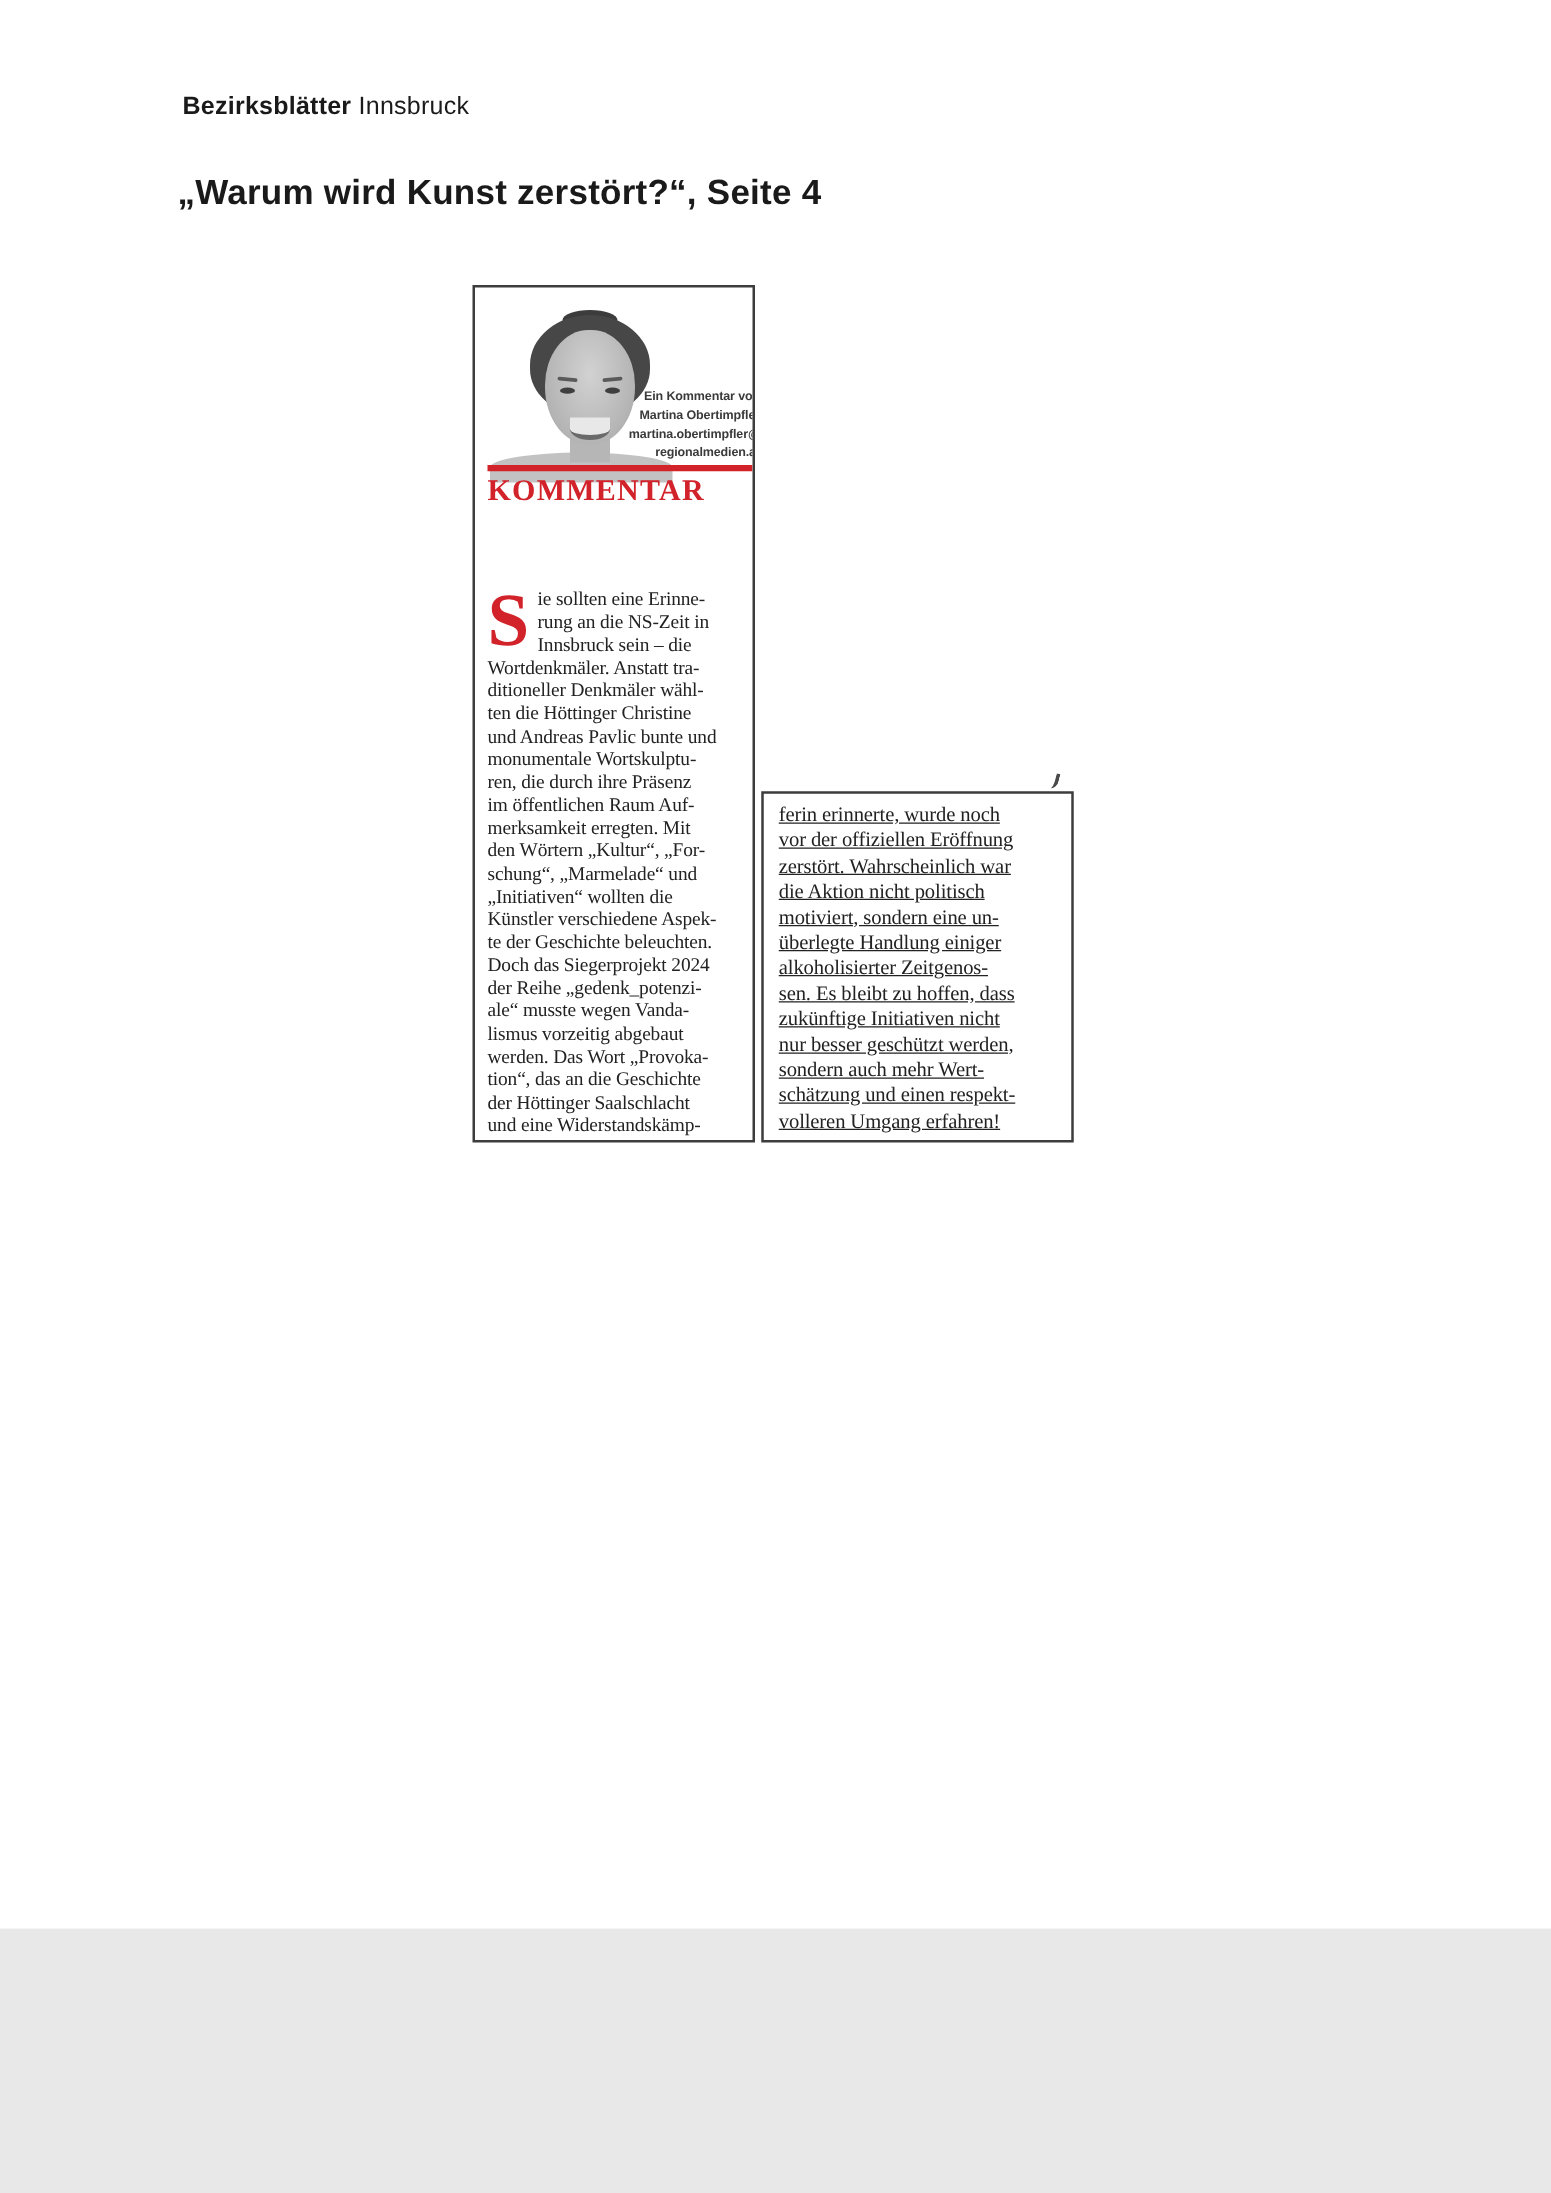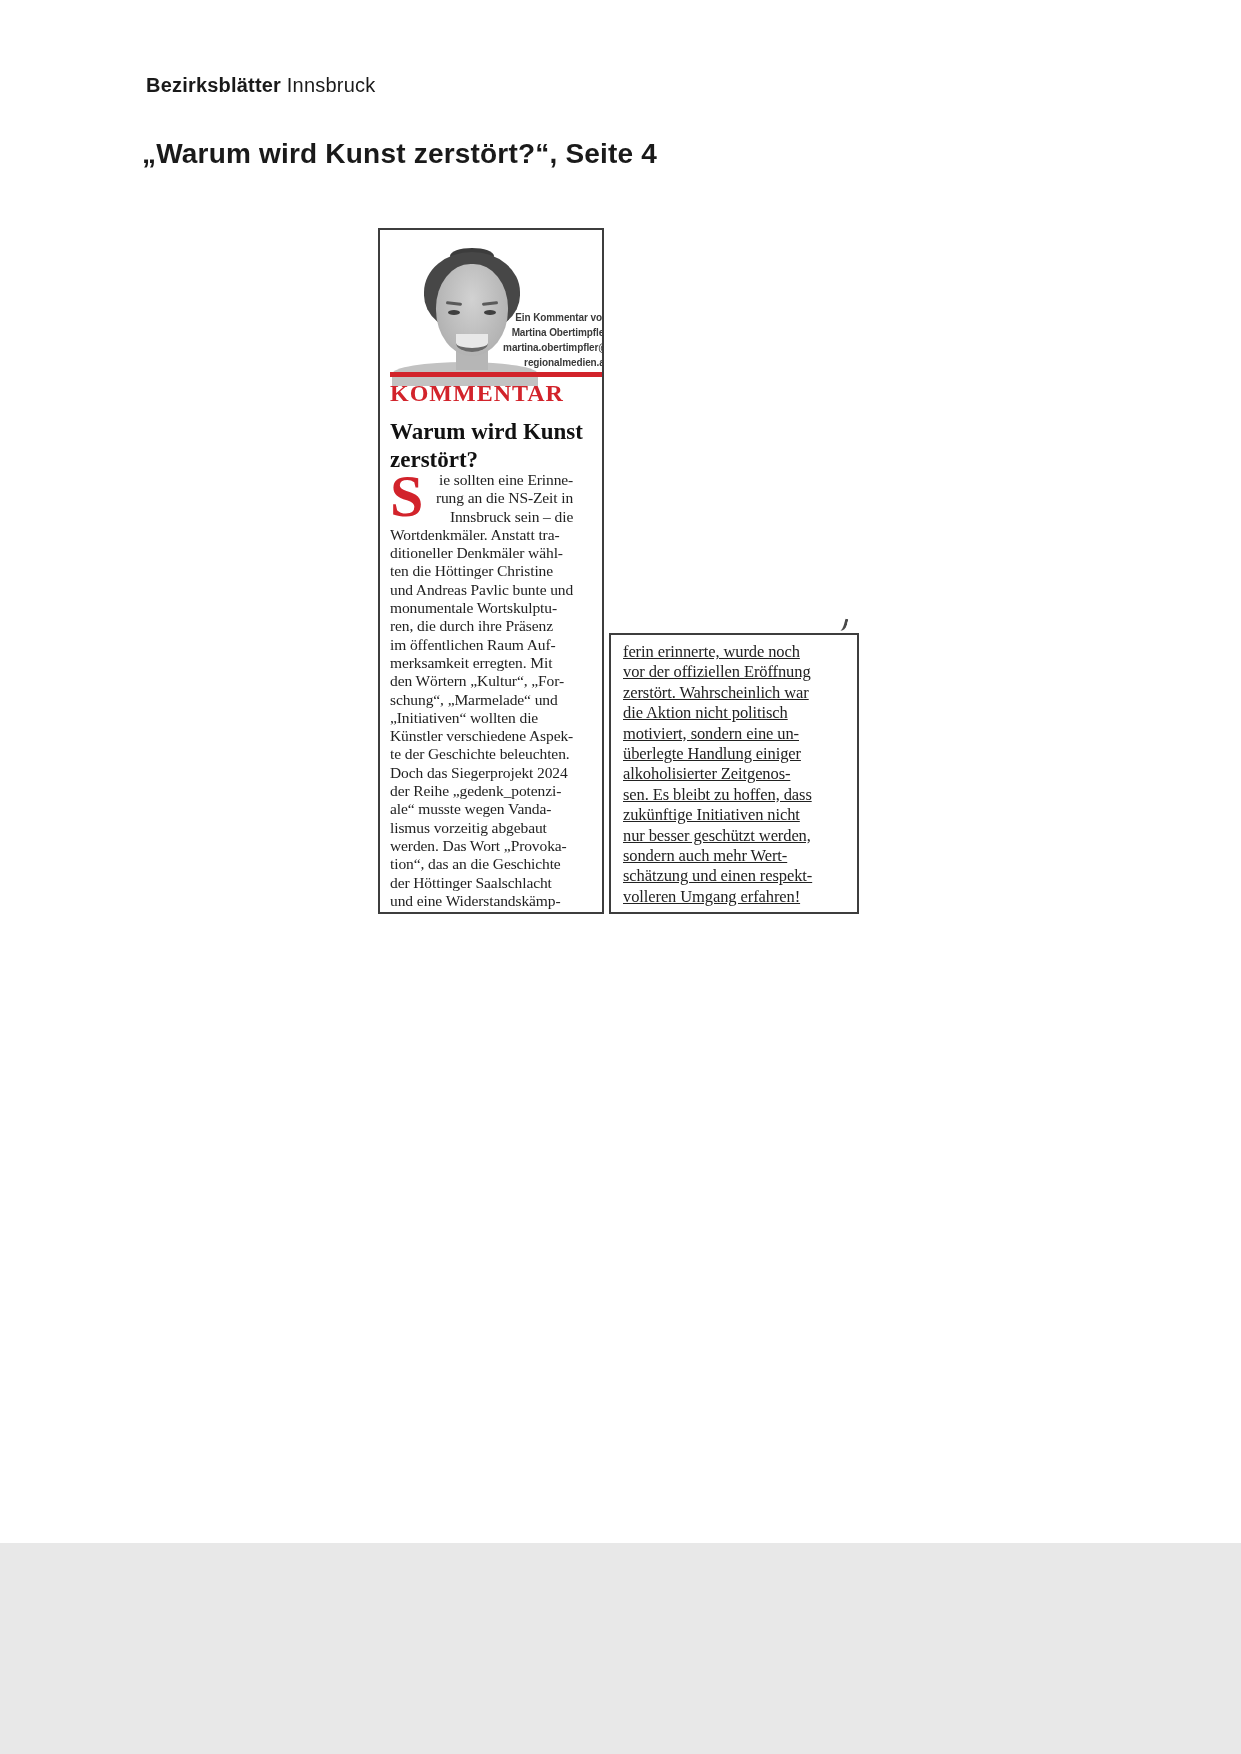--- a/index.html
+++ b/index.html
@@ -56,21 +56,21 @@
   .dropcap{
     position:absolute;left:10px;top:240px;
     font-family:"Liberation Serif", serif;font-weight:bold;
     font-size:60px;line-height:52px;
   }
   .body-col{
     font-family:"Liberation Serif", serif;color:#222;
   }
   .col1-lines{position:absolute;left:10px;top:241px;font-size:15.5px;line-height:18.3px;letter-spacing:-.1px;}
   .col1-lines .line{white-space:nowrap;height:18.3px;}
-  .col1-lines .line:nth-child(-n+3){margin-left:40px;text-align:right;}
+  .col1-lines .line:nth-child(-n+3){margin-left:40px;}
   
   .clip2{
     position:absolute;left:609px;top:633px;width:246px;height:277px;
     border:2px solid #3d3d3d;background:#fff;overflow:hidden;
   }
   .col2-lines{position:absolute;left:12px;top:7px;font-size:16.5px;line-height:20.4px;letter-spacing:-.1px;}
   .col2-lines .line{white-space:nowrap;height:20.4px;text-decoration:underline;}
   .scan-artifact{position:absolute;left:838px;top:618px;width:6px;height:13px;border-right:3px solid #4a4a4a;border-radius:0 0 60% 0;transform:rotate(14deg);}
 </style>
 </head>
@@ -103,24 +103,20 @@
         <div class="line">Ein Kommentar von</div>
         <div class="line">Martina Obertimpfler</div>
         <div class="line">martina.obertimpfler@</div>
         <div class="line">regionalmedien.at</div>
       </div>
 
     <div class="rule-red" style="background: rgb(210, 35, 43);"></div>
 
     <div class="kicker" style="color: rgb(210, 35, 43); text-align: right;">KOMMENTAR</div>
 
-    <div class="headline">
-        <div class="line">Warum wird Kunst</div>
-        <div class="line">zerstört?</div>
-      </div>
 
     <div class="dropcap" style="color: rgb(210, 35, 43);">S</div>
 
     <div class="body-col col1-lines">
         <div class="line">ie sollten eine Erinne-</div>
         <div class="line">rung an die NS-Zeit in</div>
         <div class="line">Innsbruck sein – die</div>
         <div class="line">Wortdenkmäler. Anstatt tra-</div>
         <div class="line">ditioneller Denkmäler wähl-</div>
         <div class="line">ten die Höttinger Christine</div>

